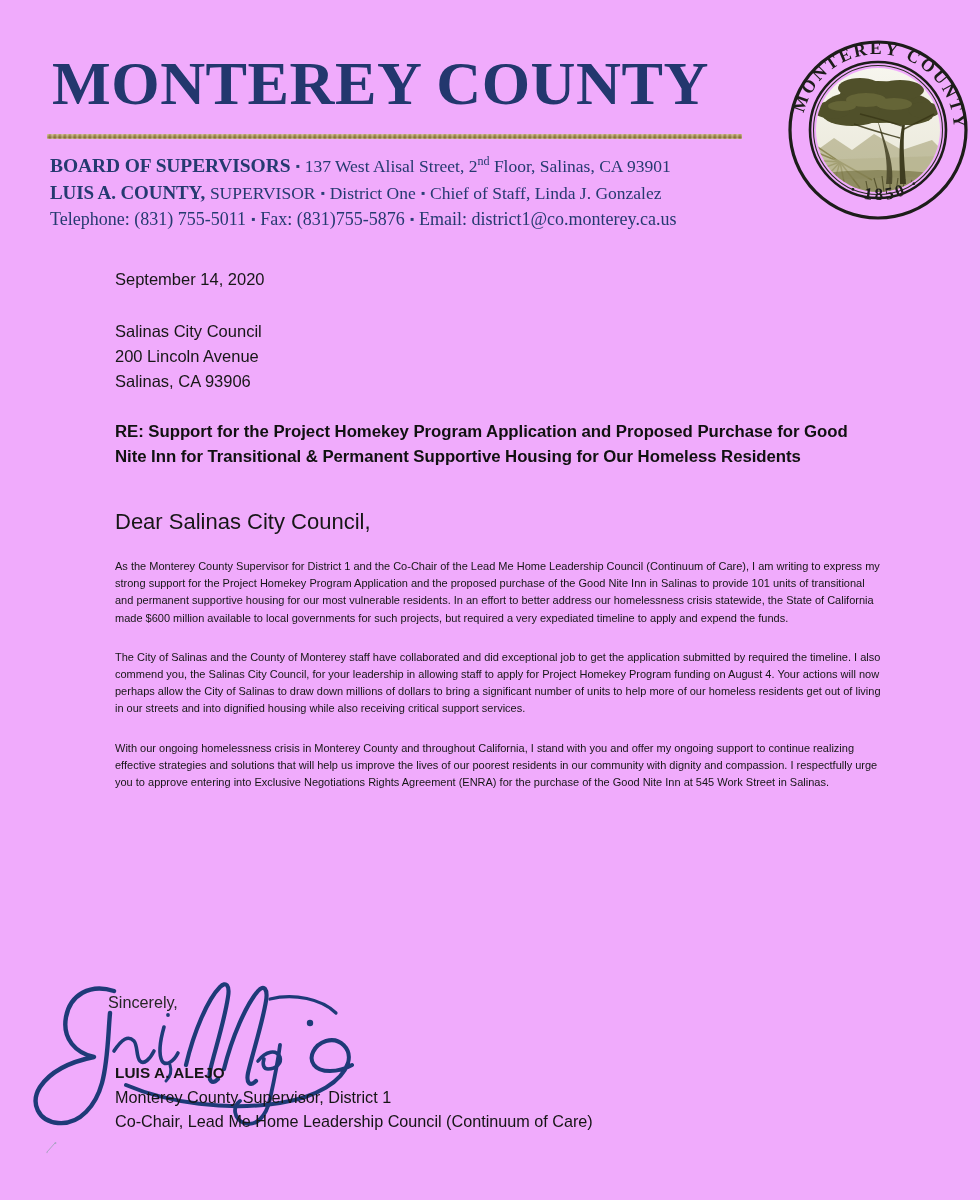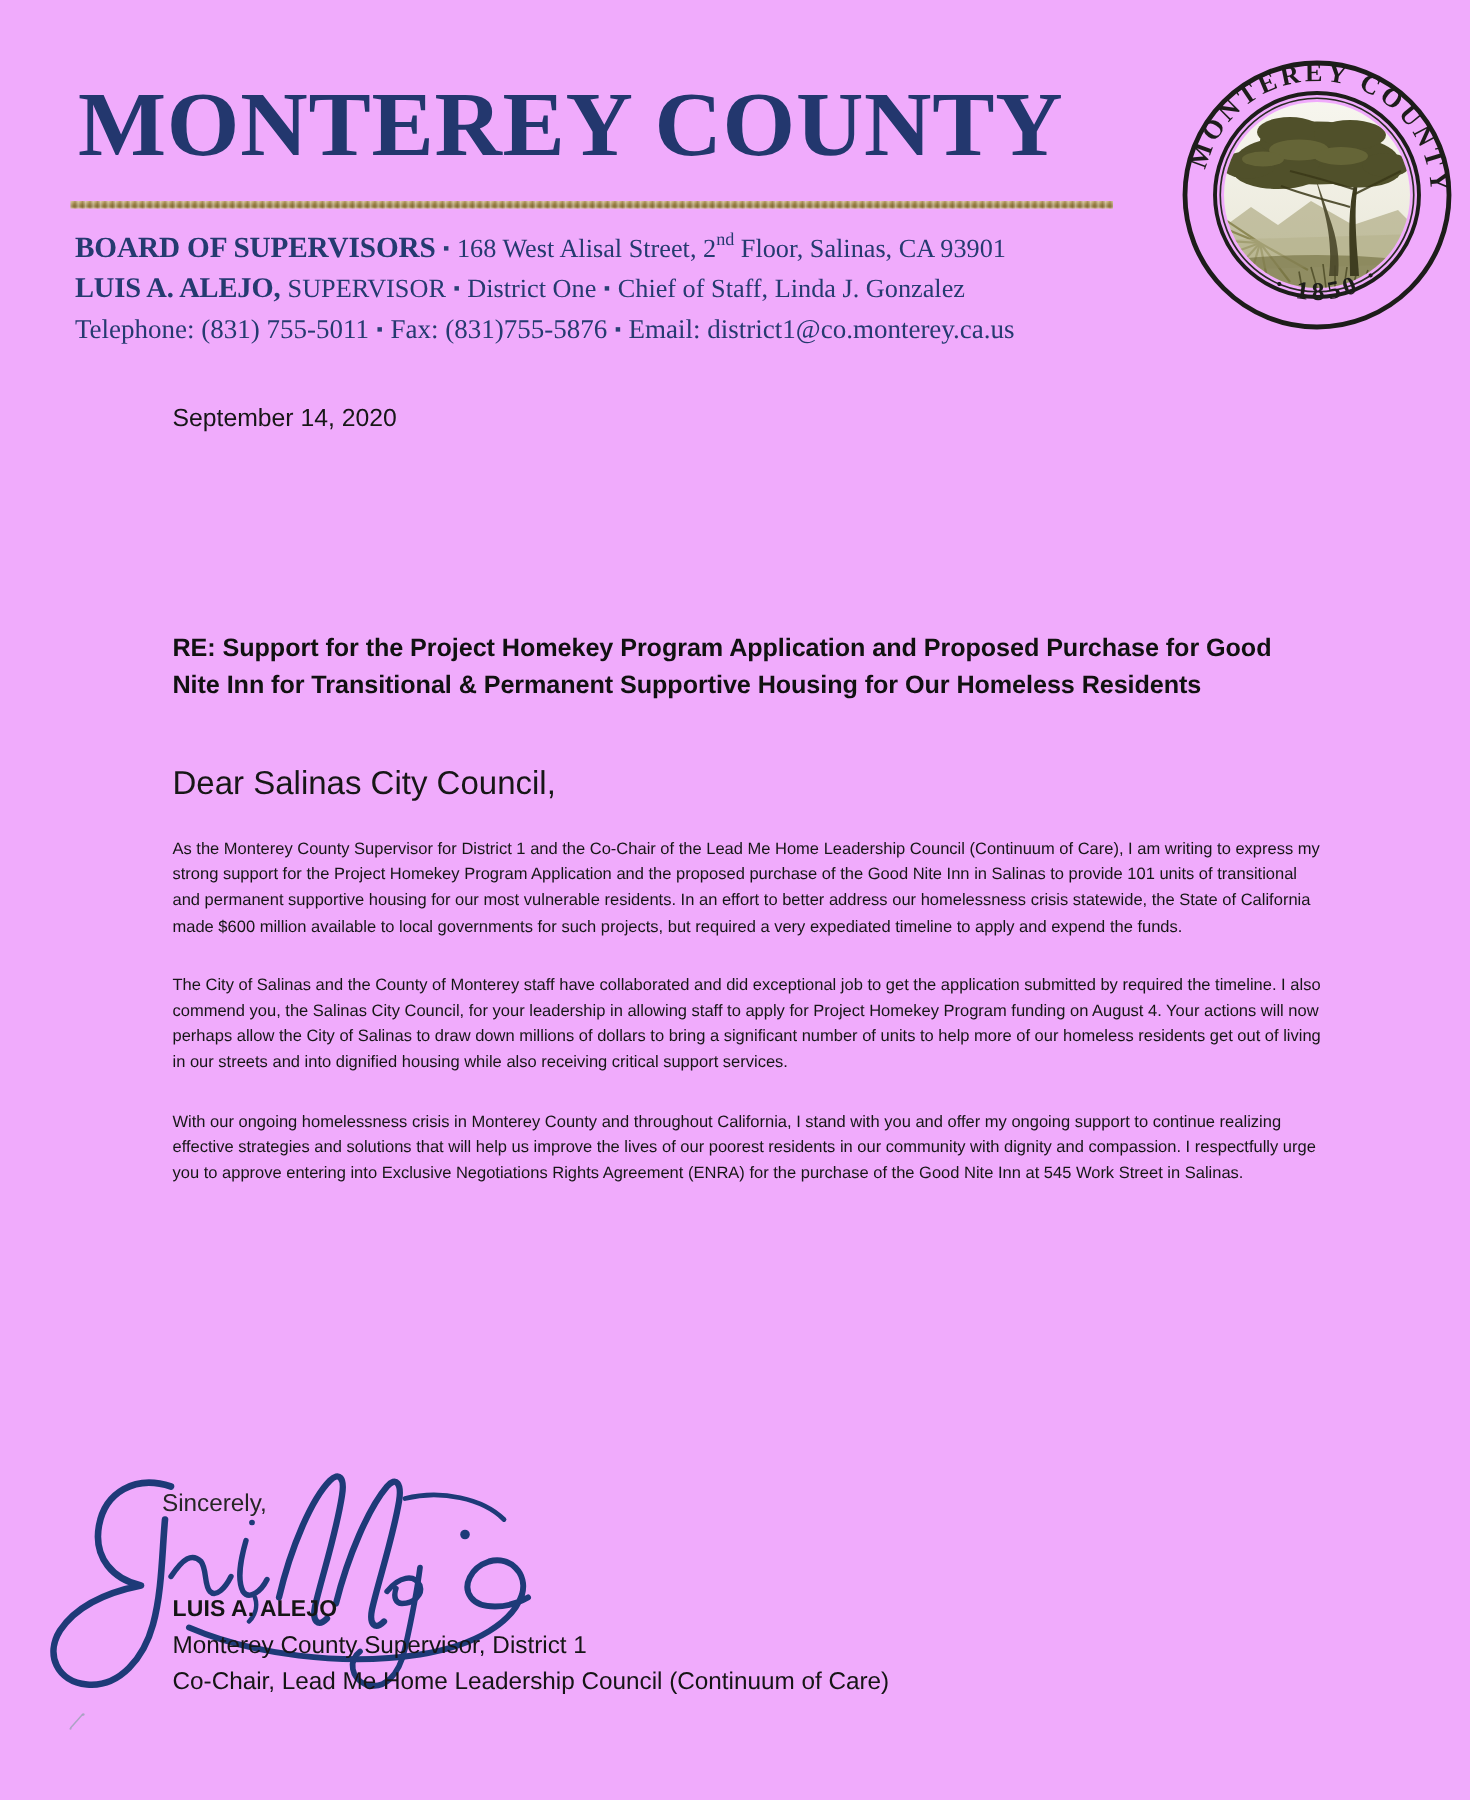--- a/index.html
+++ b/index.html
@@ -217,25 +217,25 @@
 
   <div class="letterhead">
 
     <div class="masthead-title">MONTEREY COUNTY</div>
 
     <div class="gold-rule"></div>
 
     <div class="lh-lines">
 
       <div class="lh-line lh-line1">
-        <span class="lh-bold">BOARD OF SUPERVISORS</span><span class="sep">▪</span><span class="lh-small">168 West Alisal Street, 2</span><span class="sup">nd</span><span class="lh-small"> Floor, Salinas, CA 93901</span>
+        <span class="lh-bold">BOARD OF SUPERVISORS</span><span class="sep">▪</span><span class="lh-small">137 West Alisal Street, 2</span><span class="sup">nd</span><span class="lh-small"> Floor, Salinas, CA 93901</span>
       </div>
 
       <div class="lh-line lh-line2">
-        <span class="lh-bold">LUIS A. ALEJO,</span><span class="lh-caps">&nbsp;</span><span class="lh-caps lh-small">SUPERVISOR</span><span class="sep">▪</span><span class="lh-small">District One</span><span class="sep">▪</span><span class="lh-small">Chief of Staff, Linda J. Gonzalez</span>
+        <span class="lh-bold">LUIS A. COUNTY,</span><span class="lh-caps">&nbsp;</span><span class="lh-caps lh-small">SUPERVISOR</span><span class="sep">▪</span><span class="lh-small">District One</span><span class="sep">▪</span><span class="lh-small">Chief of Staff, Linda J. Gonzalez</span>
       </div>
 
       <div class="lh-line lh-line3">
         <span>Telephone: (831) 755-5011</span><span class="sep">▪</span><span>Fax: (831)755-5876</span><span class="sep">▪</span><span>Email: district1@co.monterey.ca.us</span>
       </div>
 
     </div>
 
     <div class="seal">
       <svg viewBox="0 0 192 192" width="192" height="192" aria-hidden="true">
@@ -320,20 +320,25 @@
         </text>
         <text font-family="Liberation Serif, serif" font-size="17" font-weight="700" fill="#1d1d1a" letter-spacing="3">
           <textPath href="#arcBottom" startOffset="36%">· 1850 ·</textPath>
         </text>
       </svg>
     </div>
   </div>
 
   <div class="date-line">September 14, 2020</div>
 
+  <div class="recipient">
+    <div>Salinas City Council</div>
+    <div>200 Lincoln Avenue</div>
+    <div>Salinas, CA 93906</div>
+  </div>
 
   <div class="subject">RE: Support for the Project Homekey Program Application and Proposed Purchase for Good Nite Inn for Transitional &amp; Permanent Supportive Housing for Our Homeless Residents</div>
 
   <div class="salutation">Dear Salinas City Council,</div>
 
   <div class="body-copy">
     <p>As the Monterey County Supervisor for District 1 and the Co-Chair of the Lead Me Home Leadership Council (Continuum of Care), I am writing to express my strong support for the Project Homekey Program Application and the proposed purchase of the Good Nite Inn in Salinas to provide 101 units of transitional and permanent supportive housing for our most vulnerable residents. In an effort to better address our homelessness crisis statewide, the State of California made $600 million available to local governments for such projects, but required a very expediated timeline to apply and expend the funds.</p>
     <p>The City of Salinas and the County of Monterey staff have collaborated and did exceptional job to get the application submitted by required the timeline. I also commend you, the Salinas City Council, for your leadership in allowing staff to apply for Project Homekey Program funding on August 4. Your actions will now perhaps allow the City of Salinas to draw down millions of dollars to bring a significant number of units to help more of our homeless residents get out of living in our streets and into dignified housing while also receiving critical support services.</p>
     <p>With our ongoing homelessness crisis in Monterey County and throughout California, I stand with you and offer my ongoing support to continue realizing effective strategies and solutions that will help us improve the lives of our poorest residents in our community with dignity and compassion. I respectfully urge you to approve entering into Exclusive Negotiations Rights Agreement (ENRA) for the purchase of the Good Nite Inn at 545 Work Street in Salinas.</p>
   </div>

